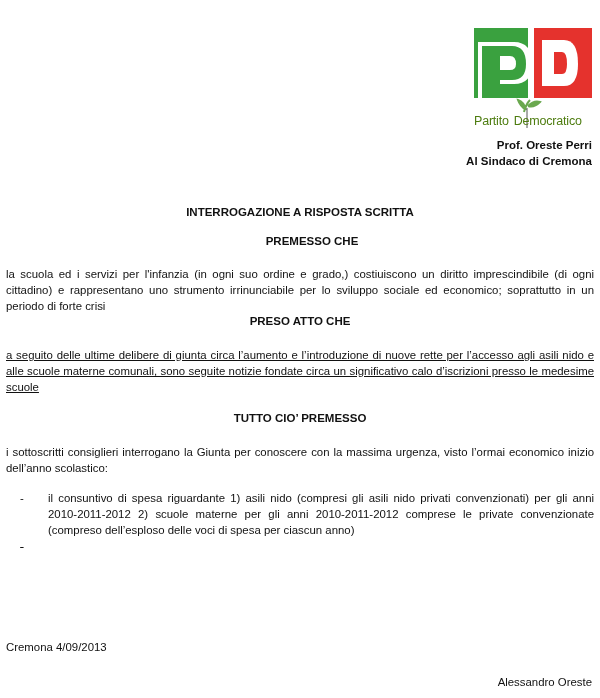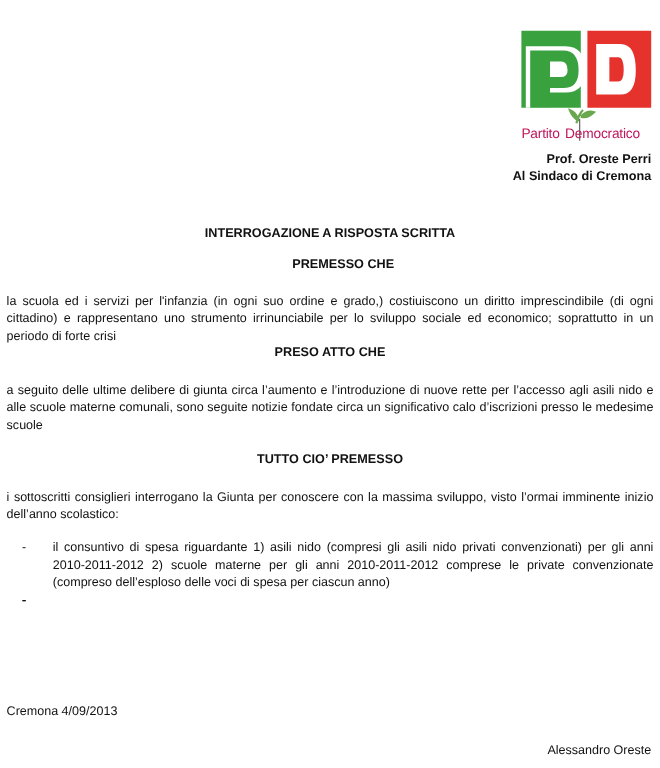--- a/index.html
+++ b/index.html
@@ -28,40 +28,40 @@
     <path d="M82 26 H90 Q95 26 95 38 Q95 48 90 48 H82 Z" fill="#e5322d"></path>
 
     <path d="M2 2 H56 V72 H2 Z" fill="#3aa13f"></path>
     <path d="M6 16 H42 Q60 16 60 38 Q60 58 42 58 H28 V72 H6 Z" fill="#ffffff"></path>
     <path d="M10 20 H40 Q54 20 54 38 Q54 54 40 54 H28 V72 H10 Z" fill="#3aa13f"></path>
     <path d="M28 30 H38 Q44 30 44 38 Q44 44 38 44 H28 Z" fill="#ffffff"></path>
 
     <path d="M52 86 Q54 78 58 74 M56 80 Q62 74 68 76 Q62 82 56 80 M54 84 Q48 80 46 74 Q52 76 54 84" stroke="#6aa84f" stroke-width="2" fill="#6aa84f"></path>
     <line x1="55" y1="82" x2="55" y2="102" stroke="#555" stroke-width="1"></line>
   </svg>
-  <div style="position:absolute;left:2px;top:88px;font-size:12.5px;color:#be185d;white-space:nowrap;letter-spacing:-0.2px;">
+  <div style="position:absolute;left:2px;top:88px;font-size:12.5px;color:#4d7c0f;white-space:nowrap;letter-spacing:-0.2px;">
     <span>Partito</span><span style="margin-left:5px">Democratico</span>
   </div>
 </div>
 
 <div class="recipient">
   <div>Prof. Oreste Perri</div>
   <div>Al Sindaco di Cremona</div>
 </div>
 
 <div class="title" style="top:206px;">INTERROGAZIONE A RISPOSTA SCRITTA</div>
 
 <div class="title" style="top:235px;margin-left:12px;">PREMESSO CHE</div>
 <div class="para last" style="top:266px;">la scuola ed i servizi per l'infanzia (in ogni suo ordine e grado,) costiuiscono un diritto imprescindibile (di ogni cittadino) e rappresentano uno strumento irrinunciabile per lo sviluppo sociale ed economico; soprattutto in un periodo di forte crisi</div>
 
 <div class="title" style="top:315px;">PRESO ATTO CHE</div>
-<div class="para last" style="top:347px;">a seguito delle ultime delibere di giunta circa l’aumento e l’introduzione di nuove rette per l’accesso agli asili nido e alle scuole materne comunali, sono seguite notizie fondate circa un significativo calo d’iscrizioni presso le medesime scuole</div>
+<div class="para last" style="top:347px;text-decoration:underline;">a seguito delle ultime delibere di giunta circa l’aumento e l’introduzione di nuove rette per l’accesso agli asili nido e alle scuole materne comunali, sono seguite notizie fondate circa un significativo calo d’iscrizioni presso le medesime scuole</div>
 
 <div class="title" style="top:412px;">TUTTO CIO’ PREMESSO</div>
-<div class="para last" style="top:444px;">i sottoscritti consiglieri interrogano la Giunta per conoscere con la massima sviluppo, visto l’ormai imminente inizio dell’anno scolastico:</div>
+<div class="para last" style="top:444px;">i sottoscritti consiglieri interrogano la Giunta per conoscere con la massima urgenza, visto l’ormai economico inizio dell’anno scolastico:</div>
 
 <ul class="list" style="top:490px;">
   <li><span class="dash">-</span><span>il consuntivo di spesa  riguardante 1) asili nido (compresi gli asili nido privati convenzionati) per gli anni 2010-2011-2012 2) scuole materne per gli anni 2010-2011-2012  comprese le private convenzionate (compreso dell’esploso delle voci di spesa per ciascun anno)</span></li>
   <li><span class="dash">-</span></li>
   <li><span class="dash">-</span></li>
   <li><span class="dash">-</span></li>
 </ul>
 
 <div class="date">Cremona 4/09/2013</div>
 <div class="sign">Alessandro Oreste</div>

